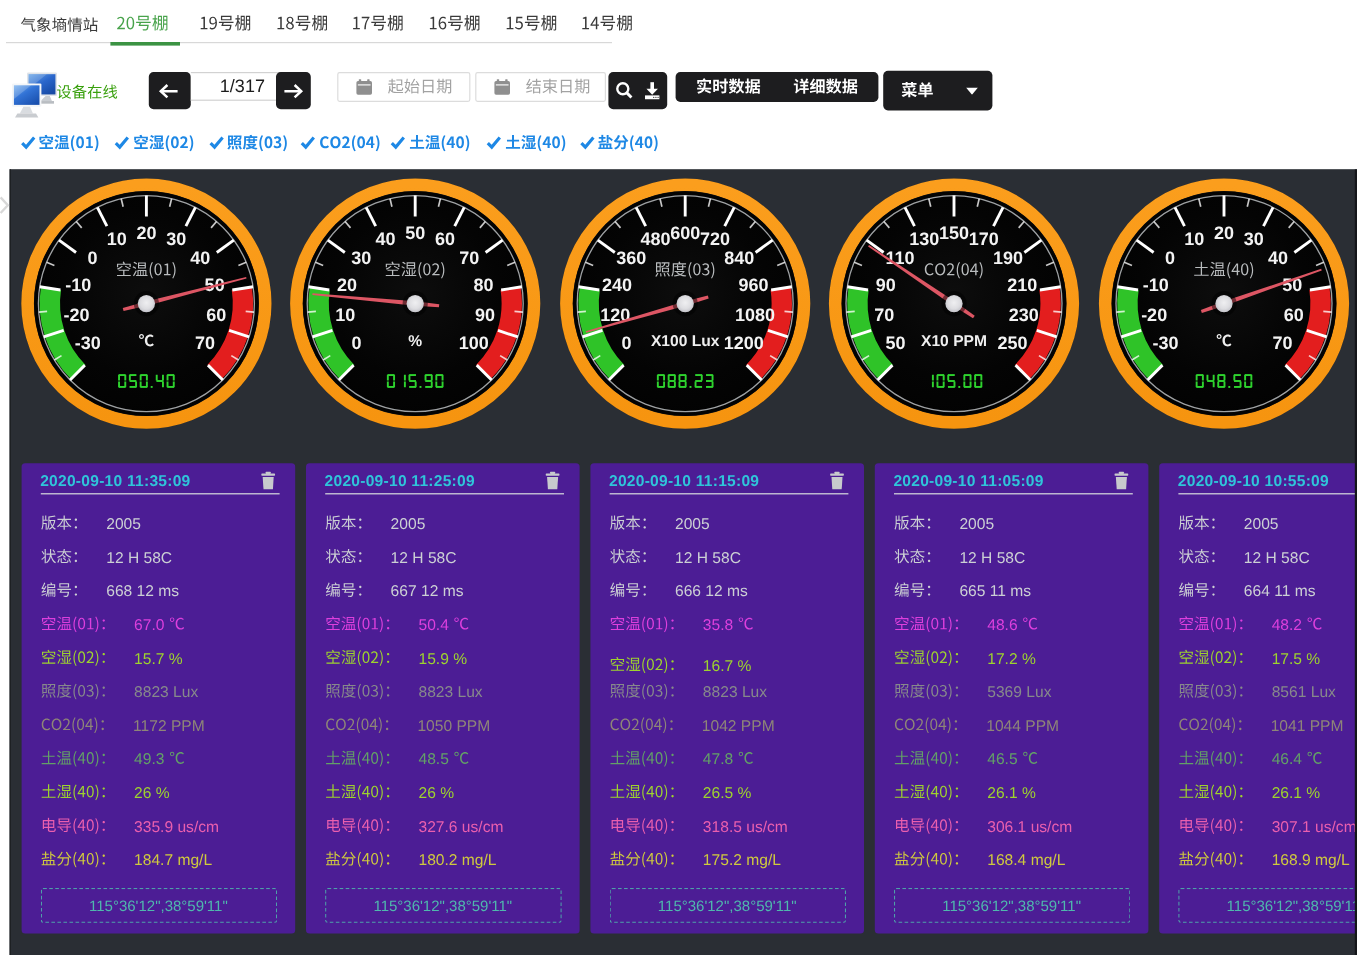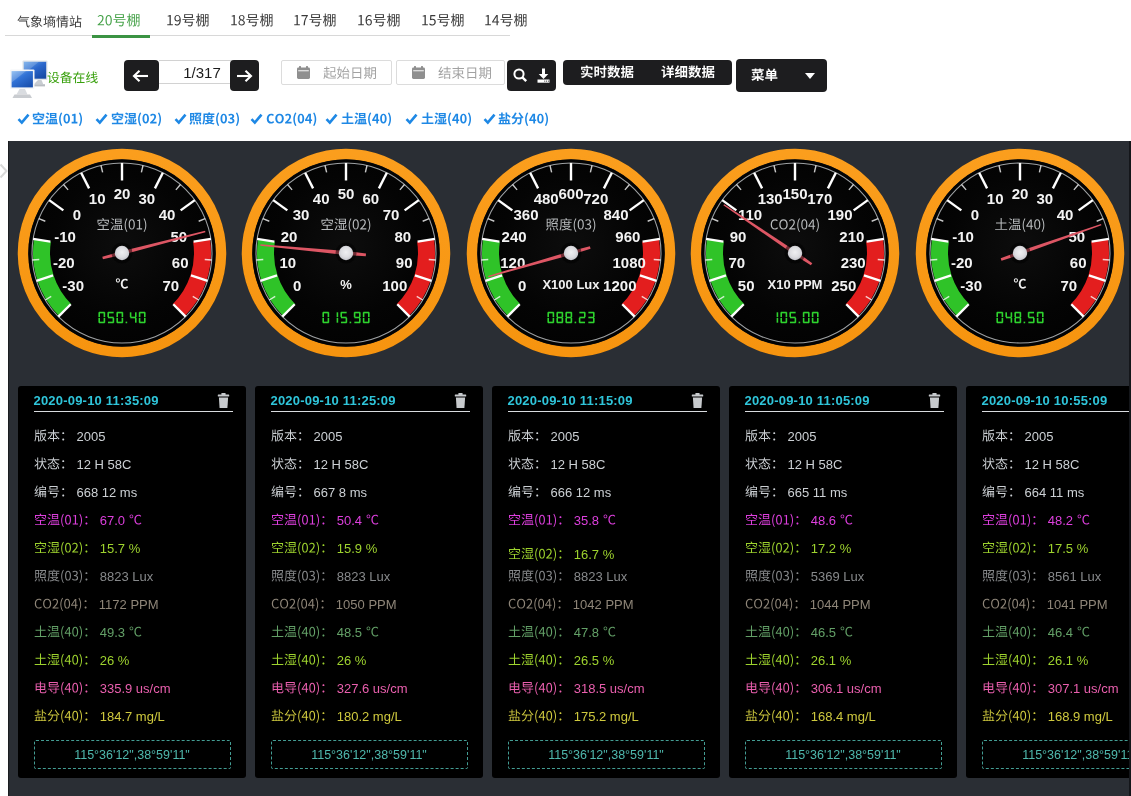--- a/index.html
+++ b/index.html
@@ -5,26 +5,26 @@
 #page{position:relative;width:1131px;height:796px}
 .abs{position:absolute}
 .tabline{position:absolute;left:5px;top:35px;width:505px;height:1px;background:#d8d8d8}
 .tabu{position:absolute;left:91.5px;top:34.5px;width:58.5px;height:3px;background:#3b9343}
 .pagebox{position:absolute;left:159px;top:60px;width:86px;height:24px;background:#fff;border-top:1px solid #d2d2d2;border-bottom:1px solid #d2d2d2;
   display:flex;align-items:center;justify-content:center;font-size:15px;color:#1b1b1b}
 .dbtn{position:absolute;background:#1d1d1f;border-radius:4px;display:flex;align-items:center;justify-content:center}
 .dinput{position:absolute;top:60px;height:25px;background:#fff;border:1px solid #dcdcdc;border-radius:2px;display:flex;align-items:center}
 .panel{position:absolute;left:8px;top:141px;width:1123px;height:655px;background:#2a2e34;border-left:1.5px solid #1b1d20;overflow:hidden}
 .gauge{position:absolute}
-.card{position:absolute;top:245px;width:228px;height:392px;background:#000000;border-radius:3px}
+.card{position:absolute;top:245px;width:228px;height:392px;background:#4c1d95;border-radius:3px}
 .ctime{position:absolute;left:15.5px;top:6.5px;font-size:13px;font-weight:bold;color:#2fc5da;letter-spacing:0.2px}
 .ctrash{position:absolute;right:16px;top:7px}
 .chline{position:absolute;left:16px;top:24.5px;width:199px;height:1px;background:#d9dcdf}
 .crow{position:absolute;left:15.5px;height:16px;display:flex;align-items:center;white-space:nowrap;font-size:13px}
-.crow .v{margin-left:4px}
+.crow .v{margin-left:16px}
 .cgps{position:absolute;left:15.5px;top:354px;width:197px;height:29px;border:1px dashed rgba(79,184,173,0.85);border-radius:2px;
   display:flex;align-items:center;justify-content:center;font-size:12.5px;color:#4fb8ad}
 .c-norm{color:#ccd0d4}.c-mag{color:#dd3fdd}.c-lime{color:#9ed32e}.c-dim{color:#87898b}
 .c-dimw{color:#8e8578}.c-dgreen{color:#63a067}.c-pink{color:#ea5fae}.c-yellow{color:#cfc93e}
 .chk{position:absolute;top:112px;display:flex;align-items:center}
 .chk svg.ck{margin-right:2.5px}
 </style></head><body>
 <div id="page">
     <svg width="0" height="0" style="position:absolute">
       <defs>
@@ -1044,21 +1044,21 @@
           <span class="v">12 H 58C</span>
         </div>
         <div class="crow c-norm" style="top:98px">
           <svg style="width:39px;height:14.56px;vertical-align:-3.12px;" viewBox="0 0 39 14.56">
             <g fill="currentColor" transform="translate(0,11.44) scale(0.01300,-0.01300)">
               <use href="#r7f16" x="0"></use>
               <use href="#r53f7" x="1000"></use>
               <use href="#rff1a" x="2000"></use>
             </g>
           </svg>
-          <span class="v">667 8 ms</span>
+          <span class="v">667 12 ms</span>
         </div>
         <div class="crow c-mag" style="top:126px">
           <svg style="width:62.22px;height:14.56px;vertical-align:-3.12px;" viewBox="0 0 62.22 14.56">
             <g fill="currentColor" transform="translate(0,11.44) scale(0.01300,-0.01300)">
               <use href="#r7a7a" x="0"></use>
               <use href="#r6e29" x="1000"></use>
               <use href="#r0028" x="2000"></use>
               <use href="#r0030" x="2338"></use>
               <use href="#r0031" x="2893"></use>
               <use href="#r0029" x="3448"></use>

